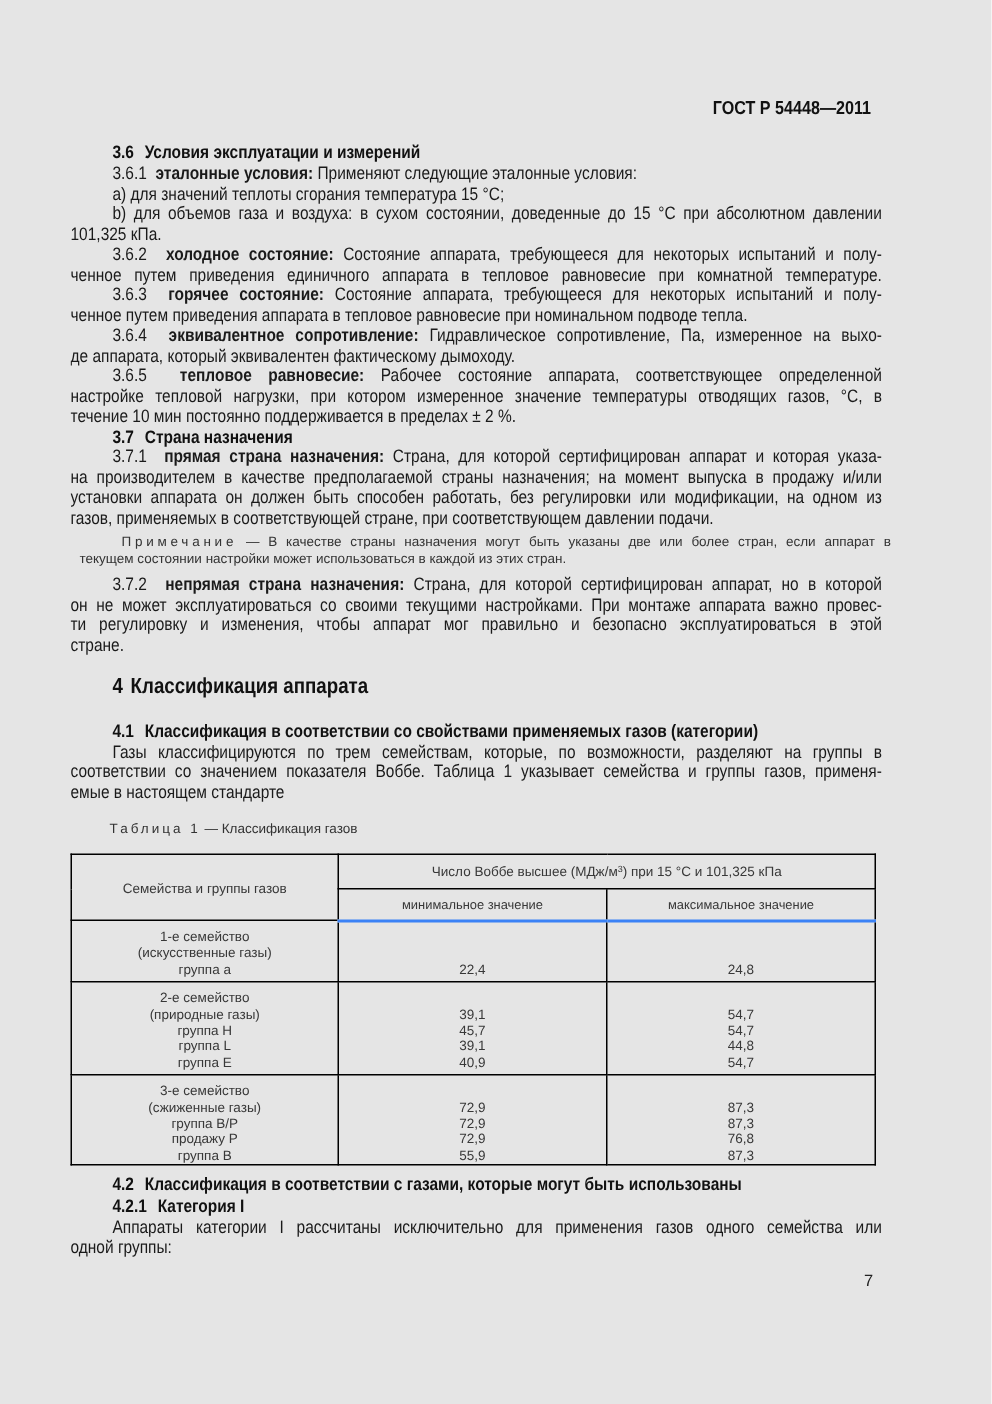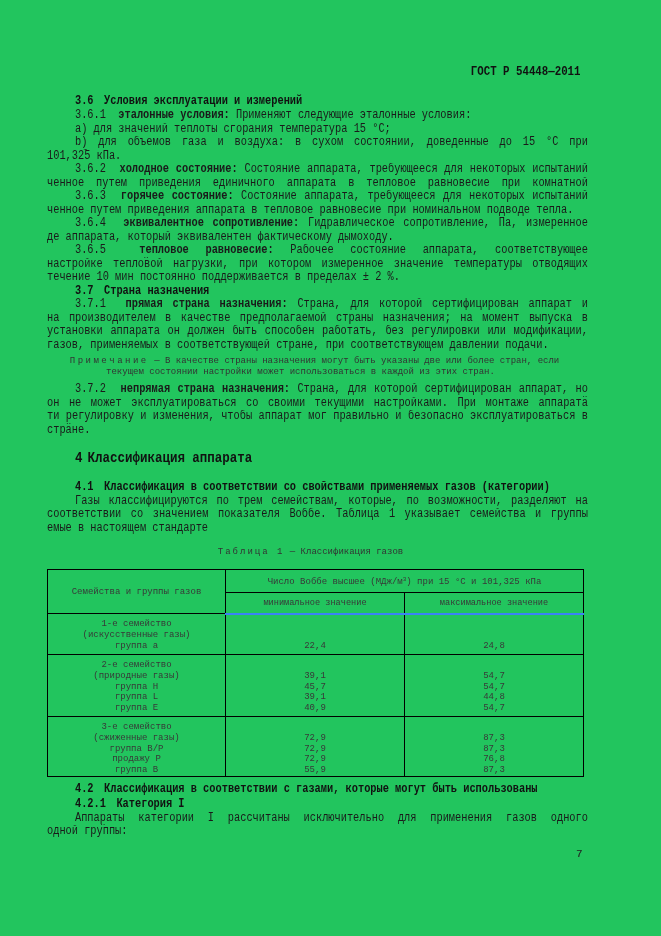--- a/index.html
+++ b/index.html
@@ -1,22 +1,22 @@
 <!DOCTYPE html>
 <html><head>
   <meta charset="utf-8">
   <style>
     html, body { margin: 0; padding: 0; background: #ffffff; }
     #page {
       position: relative;
       width: 661px;
       height: 936px;
-      background: #22c55e;
+      background: #e5e5e5;
       overflow: hidden;
-      font-family: Liberation Mono, monospace;
+      font-family: Liberation Sans, sans-serif;
       color: #1a1a1a;
     }
     .hdr {
       position: absolute;
       right: 80px;
       top: 64px;
       font-size: 12.5px;
       font-weight: bold;
       line-height: 16px;
       white-space: nowrap;
@@ -47,26 +47,26 @@
     .h1 {
       font-size: 14.5px;
       font-weight: bold;
       height: 18px;
       line-height: 18px;
       color: #111;
     }
     .h1 .num { margin-right: 6px; }
     .small {
       position: absolute;
-      left: 30px;
+      left: 53px;
       width: 541px;
       font-size: 9px;
       color: #333;
     }
-    .small .ln { height: 11px; line-height: 11px; text-align: center; }
+    .small .ln { height: 11px; line-height: 11px; }
     .small .ind { padding-left: 28px; }
     .spaced { letter-spacing: 2.5px; }
     .spaced2 { letter-spacing: 2px; margin-left: 20px; }
     
     .tbl {
       position: absolute;
       left: 47px;
       top: 569px;
       width: 536px;
       height: 207px;

